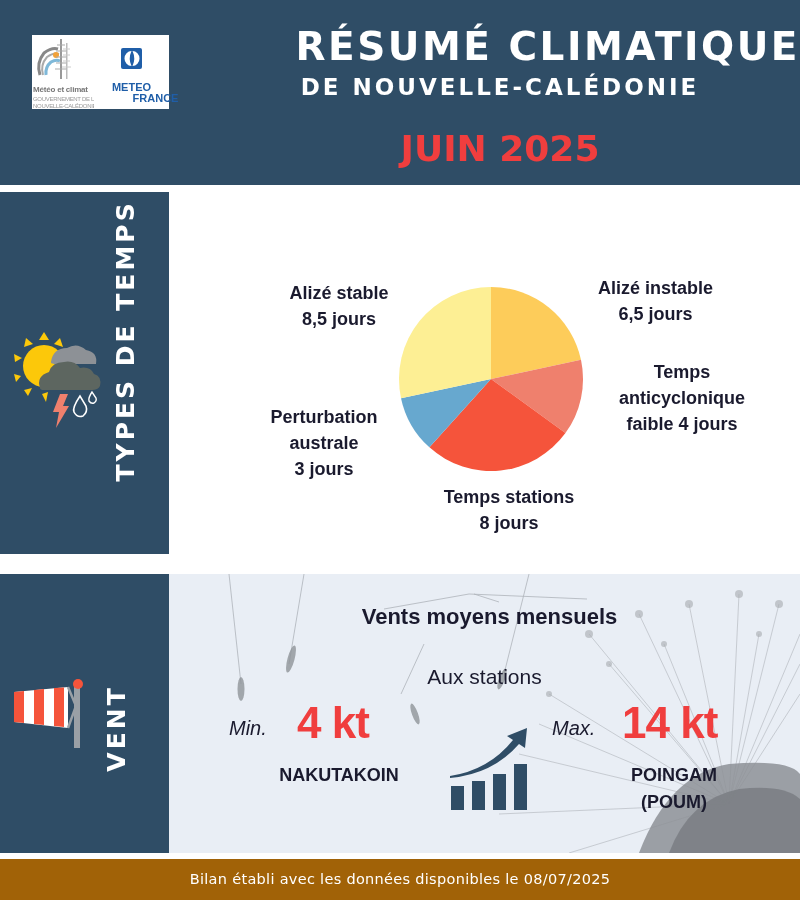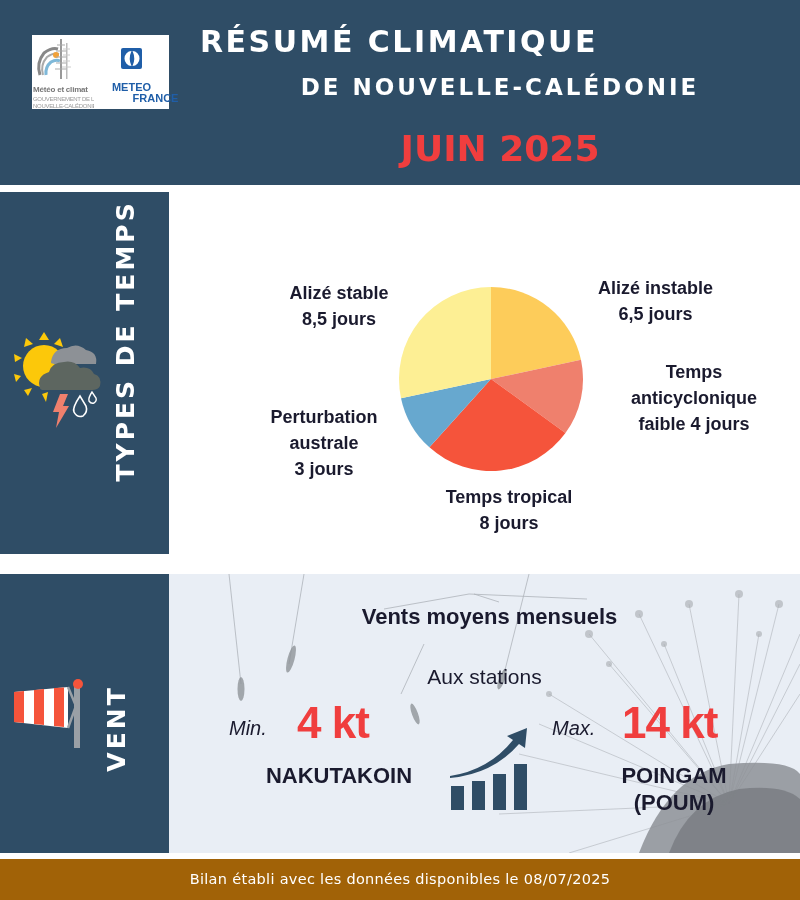--- a/index.html
+++ b/index.html
@@ -9,42 +9,42 @@
   .header { position: absolute; left: 0; top: 0; width: 800px; height: 185px; background: #2f4d66; }
   .logo-box { position: absolute; top: 35px; width: 75px; height: 74px; background: #ffffff; }
   .logo-nc { left: 32px; }
   .logo-mf { left: 94px; }
   .logo-nc .nc-txt1 { position: absolute; left: 1px; top: 50px; font-size: 8px; font-weight: bold; color: #777; white-space: nowrap; letter-spacing: -0.2px; }
   .logo-nc .nc-txt2, .logo-nc .nc-txt3 { position: absolute; left: 1px; font-size: 6px; color: #999; white-space: nowrap; letter-spacing: -0.3px; }
   .logo-nc .nc-txt2 { top: 61px; } .logo-nc .nc-txt3 { top: 68px; }
   .logo-mf .mf-txt { position: absolute; left: 0; width: 75px; text-align: center; font-size: 11px; font-weight: bold; color: #1f5ea8; line-height: 11px; }
   .logo-mf .mf-txt1 { top: 47px; } .logo-mf .mf-txt2 { top: 58px; margin-left: 24px; }
 
-  .title1 { position: absolute; left: 200px; width: 600px; top: 24px; text-align: left; color: #fff; font-family: "DejaVu Sans", sans-serif; font-weight: bold; font-size: 30px; letter-spacing: 2.5px; }
+  .title1 { position: absolute; left: 200px; width: 600px; top: 24px; text-align: right; color: #fff; font-family: "DejaVu Sans", sans-serif; font-weight: bold; font-size: 39px; letter-spacing: 2.5px; }
   .title2 { position: absolute; left: 200px; width: 600px; top: 74px; text-align: center; color: #fff; font-family: "DejaVu Sans", sans-serif; font-weight: bold; font-size: 23px; letter-spacing: 3px; }
   .title3 { position: absolute; left: 200px; width: 600px; top: 128px; text-align: center; color: #f03e3e; font-family: "DejaVu Sans", sans-serif; font-weight: bold; font-size: 36px; letter-spacing: 0px; }
 
   .side { position: absolute; left: 0; width: 169px; background: #2f4d66; }
   .side1 { top: 192px; height: 362px; }
   .side2 { top: 574px; height: 279px; }
   .vtext { position: absolute; color: #fff; font-family: "DejaVu Sans", sans-serif; font-weight: bold; white-space: nowrap; transform: rotate(-90deg); transform-origin: center center; letter-spacing: 3px; }
   .vtext1 { left: 30px; top: 175px; width: 200px; text-align: center; font-size: 25px; margin-left: -5px; }
   .vtext2 { left: 71px; top: 140px; width: 100px; text-align: center; font-size: 25px; margin-left: -5px; }
 
   .pie-area { position: absolute; left: 169px; top: 192px; width: 631px; height: 362px; }
   .pie-svg { position: absolute; left: 229px; top: 94px; }
   .plabel { position: absolute; text-align: center; font-weight: bold; font-size: 18px; line-height: 26px; color: #1a1a2e; }
 
   .wind { position: absolute; left: 169px; top: 574px; width: 631px; height: 279px; background: #e9eef5; overflow: hidden; }
   .wind-bg { position: absolute; left: 0; top: 0; }
   .wind-title { position: absolute; left: 0; width: 631px; top: 30px; text-align: center; font-weight: bold; font-size: 22px; color: #1a1a2e; padding-left: 10px; }
   .wind-sub { position: absolute; left: 0; width: 631px; top: 91px; text-align: center; font-size: 21px; color: #1a1a2e; padding-left: 0px; }
   .mm-label { position: absolute; font-style: italic; font-size: 20px; color: #1a1a2e; }
   .mm-value { position: absolute; font-weight: bold; font-size: 44px; color: #f03e3e; letter-spacing: -1px; }
-  .station { position: absolute; font-weight: bold; font-size: 22px; color: #1a1a2e; text-align: center; line-height: 27px; }
+  .station { position: absolute; font-weight: bold; font-size: 18px; color: #1a1a2e; text-align: center; line-height: 27px; }
 
   .footer { position: absolute; left: 0; top: 859px; width: 800px; height: 41px; background: #a16207; color: #fff; text-align: center; font-family: "DejaVu Sans", sans-serif; font-size: 14.5px; line-height: 41px; letter-spacing: 0.3px; }
 </style>
 </head>
 <body>
 
 <div class="header">
   <div class="logo-box logo-nc">
     <svg width="75" height="50" viewBox="0 0 75 50">
       <path d="M8 40 Q4 28 12 18 Q20 12 26 14" stroke="#888" stroke-width="3" fill="none"></path>
@@ -101,27 +101,27 @@
       <path d="M0 0 L89.99 -19.13 A92 92 0 0 1 74.43 54.08 Z" fill="#ef806d"></path>
       <path d="M0 0 L74.43 54.08 A92 92 0 0 1 -61.56 68.37 Z" fill="#f5543b"></path>
       <path d="M0 0 L-61.56 68.37 A92 92 0 0 1 -89.99 19.13 Z" fill="#67a8cf"></path>
       <path d="M0 0 L-89.99 19.13 A92 92 0 0 1 -0.00 -92.00 Z" fill="#fdef94"></path>
     </svg>
 
   <div class="plabel" style="left:399px; top:83px; width:175px;">
     <div>Alizé instable</div>
     <div>6,5 jours</div>
   </div>
-  <div class="plabel" style="left:440px; top:167px; width:170px;">
+  <div class="plabel" style="left:428px; top:167px; width:170px;">
     <div>Temps</div>
     <div>anticyclonique</div>
     <div>faible 4 jours</div>
   </div>
   <div class="plabel" style="left:250px; top:292px; width:180px;">
-    <div>Temps tropical</div>
+    <div>Temps stations</div>
     <div>8 jours</div>
   </div>
   <div class="plabel" style="left:80px; top:212px; width:150px;">
     <div>Perturbation</div>
     <div>australe</div>
     <div>3 jours</div>
   </div>
   <div class="plabel" style="left:95px; top:88px; width:150px;">
     <div>Alizé stable</div>
     <div>8,5 jours</div>

